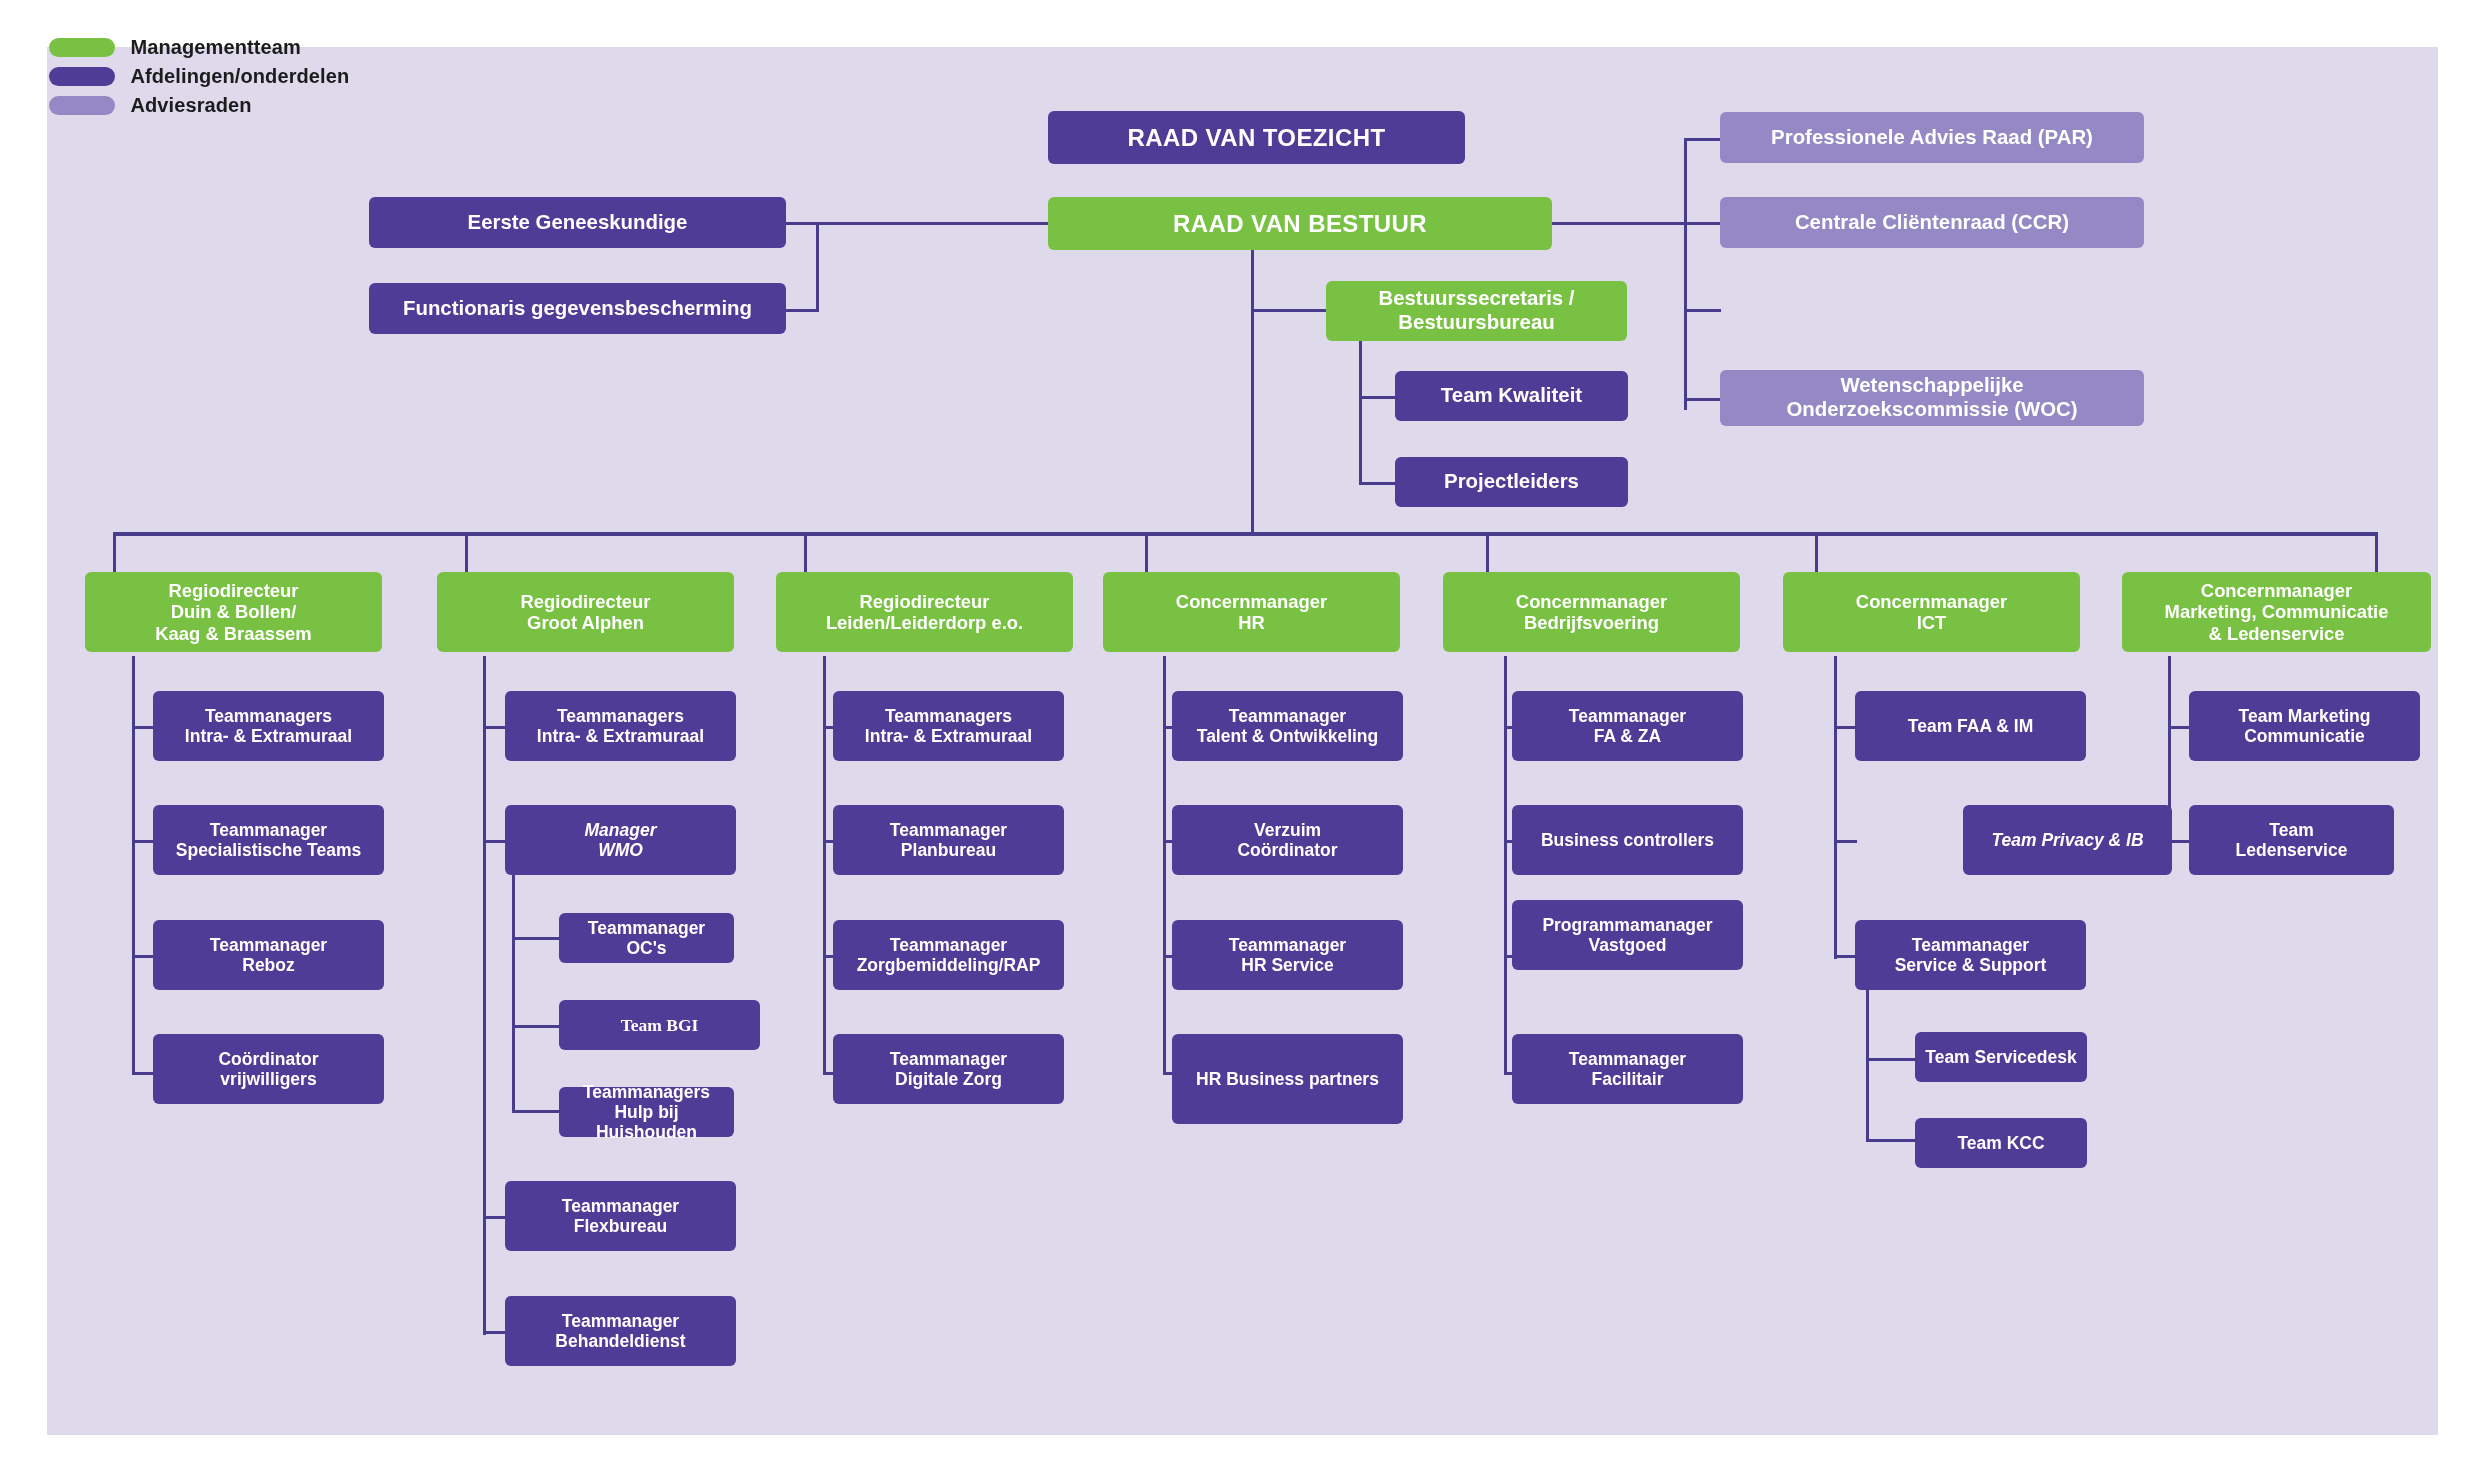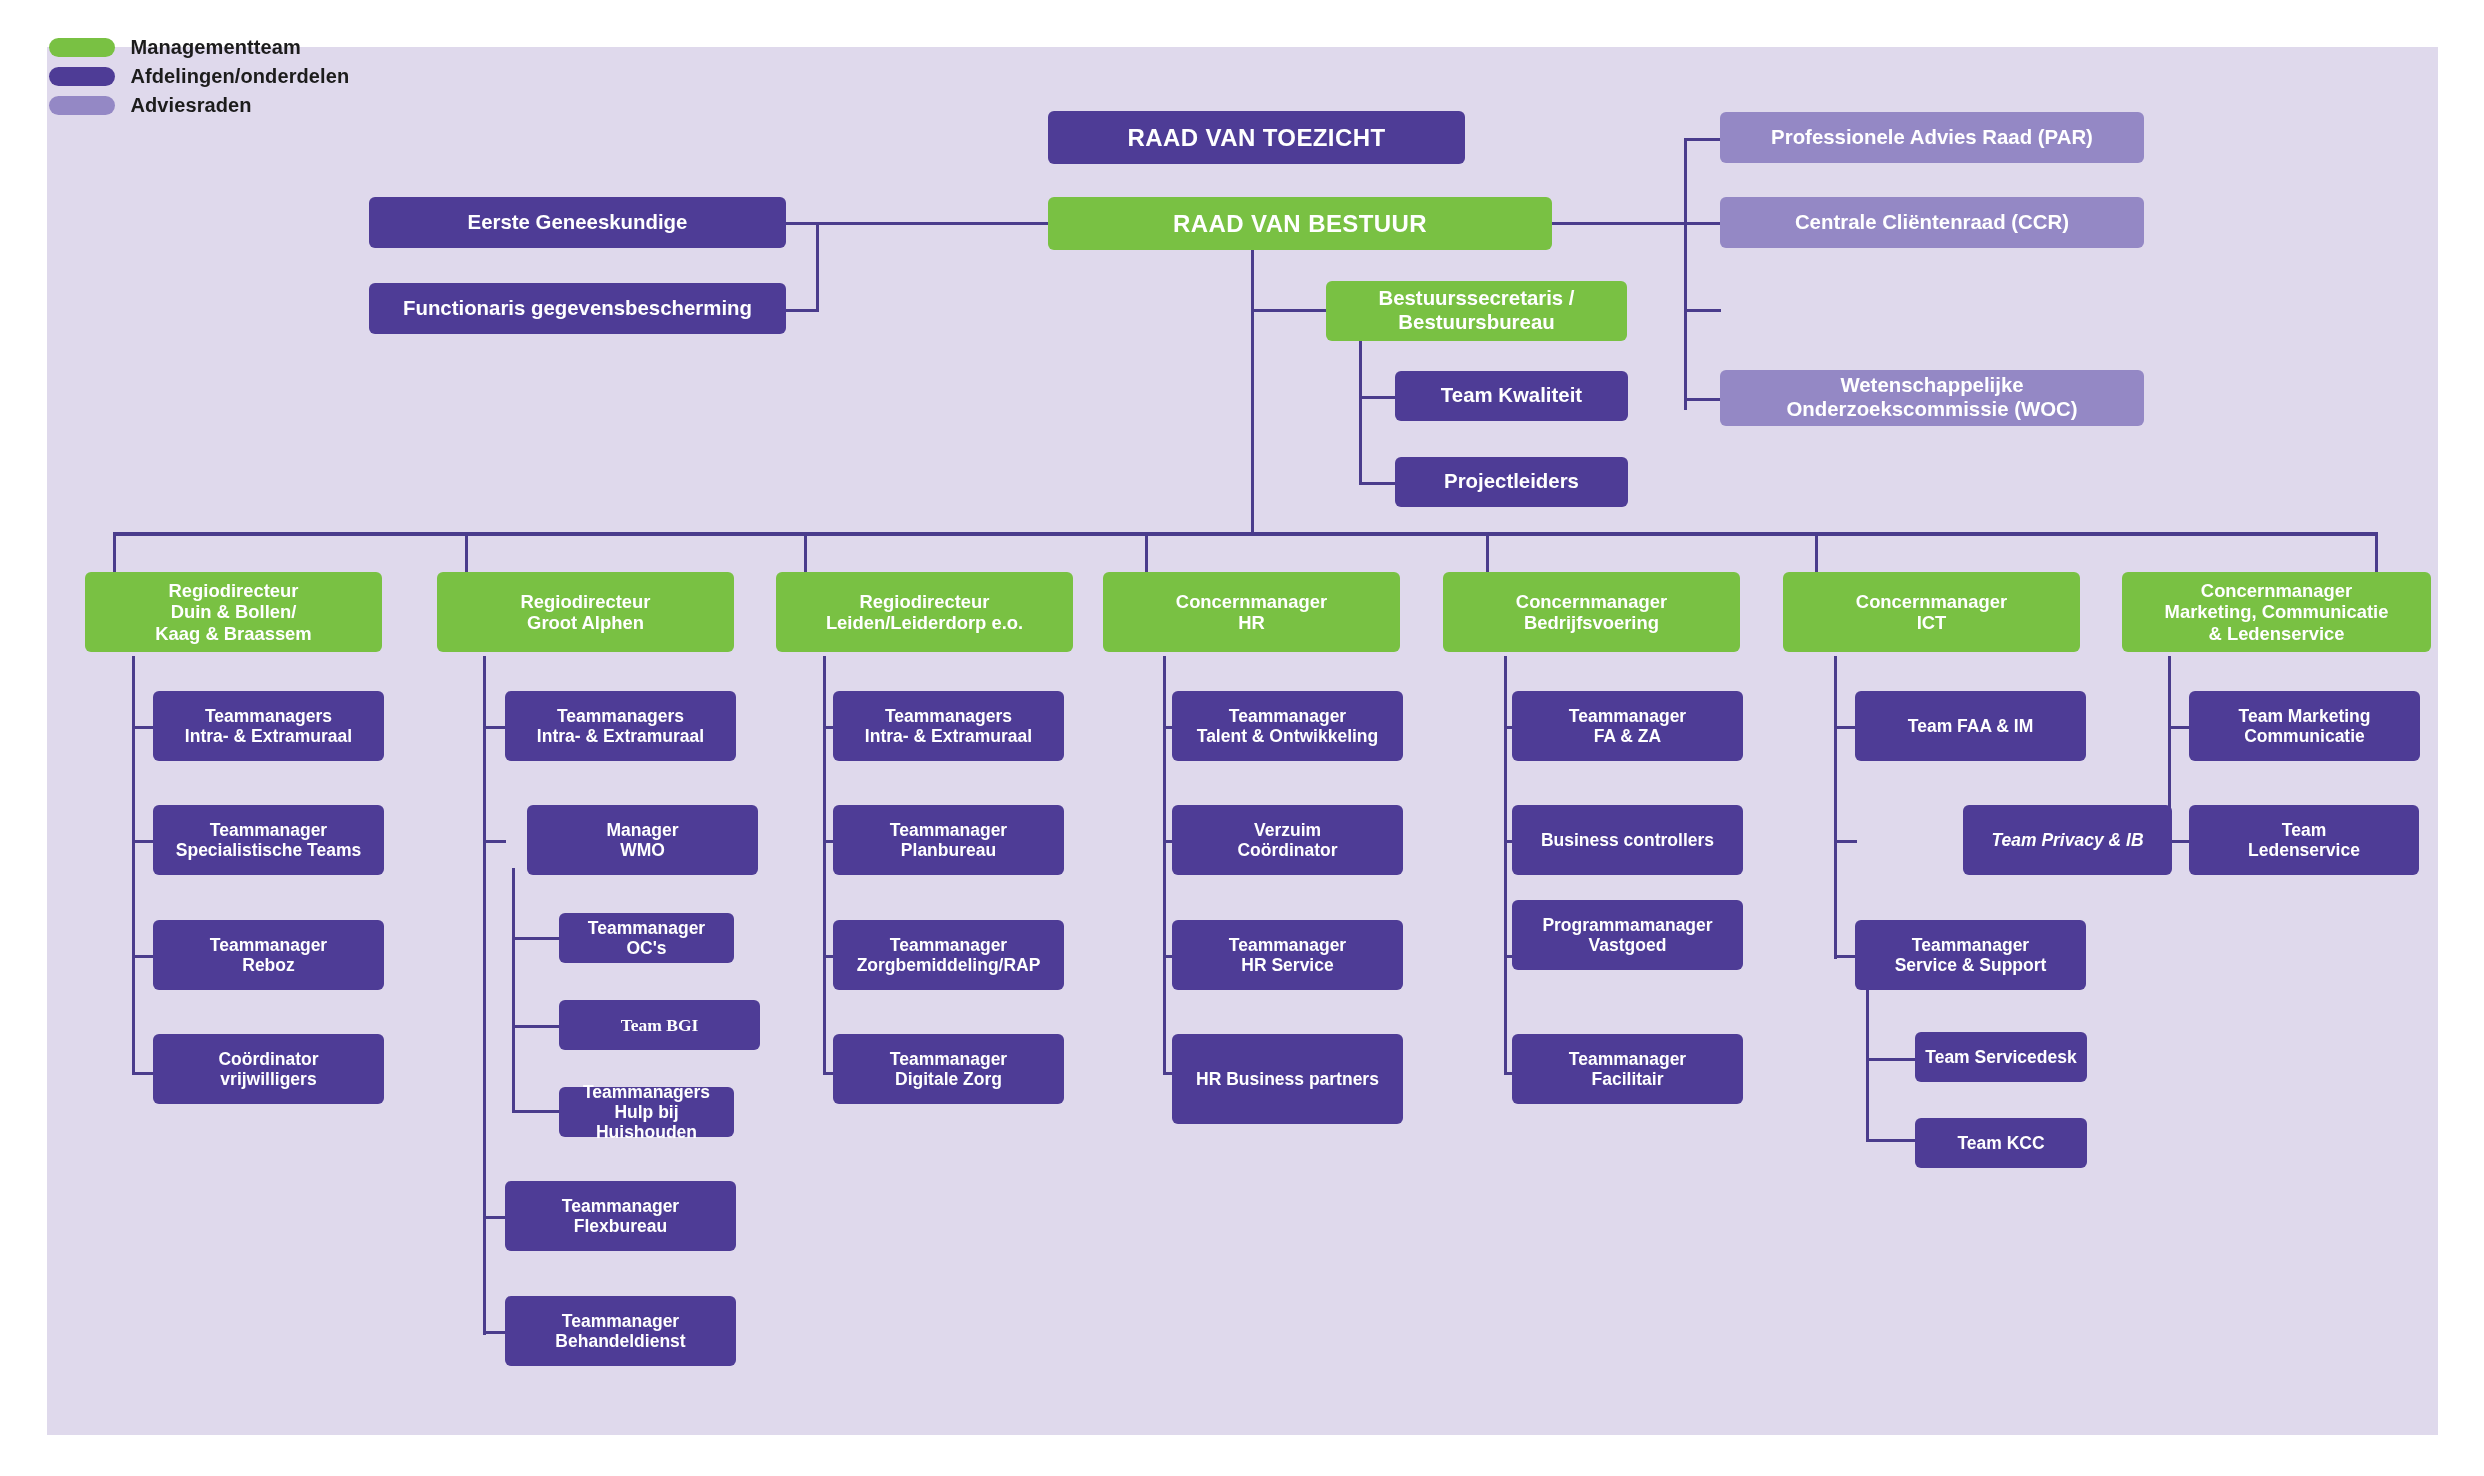--- a/index.html
+++ b/index.html
@@ -214,21 +214,21 @@
   </div>
 
   <div class="node mt lvl2" style="left:437px;top:572px;width:297px;height:80px;flex-direction:column;">
     <span>Regiodirecteur</span>
     <span>Groot Alphen</span>
   </div>
   <div class="node dept lvl3" style="left:505px;top:691px;width:231px;height:70px;flex-direction:column;">
     <span>Teammanagers</span>
     <span>Intra- &amp; Extramuraal</span>
   </div>
-  <div class="node dept lvl3" style="left:527px;top:805px;width:231px;height:70px;flex-direction:column;">
+  <div class="node dept lvl3" style="left:505px;top:805px;width:231px;height:70px;flex-direction:column;font-style:italic;">
     <span>Manager</span>
     <span>WMO</span>
   </div>
   <div class="node dept lvl3" style="left:559px;top:913px;width:175px;height:50px;flex-direction:column;">
     <span>Teammanager</span>
     <span>OC's</span>
   </div>
   <div class="node dept lvl3" style="left:559px;top:1000px;width:201px;height:50px;font-family:Liberation Serif, serif;">
     <span>Team BGI</span>
   </div>
@@ -329,19 +329,19 @@
 
   <div class="node mt lvl2" style="left:2122px;top:572px;width:309px;height:80px;flex-direction:column;">
     <span>Concernmanager</span>
     <span>Marketing, Communicatie</span>
     <span>&amp; Ledenservice</span>
   </div>
   <div class="node dept lvl3" style="left:2189px;top:691px;width:231px;height:70px;flex-direction:column;">
     <span>Team Marketing</span>
     <span>Communicatie</span>
   </div>
-  <div class="node dept lvl3" style="left:2189px;top:805px;width:230px;height:70px;flex-direction:column;align-items:center;">
+  <div class="node dept lvl3" style="left:2189px;top:805px;width:205px;height:70px;flex-direction:column;align-items:center;">
     <span>Team</span>
     <span>Ledenservice</span>
   </div>
 
 </div>
 
 
 </body></html>

